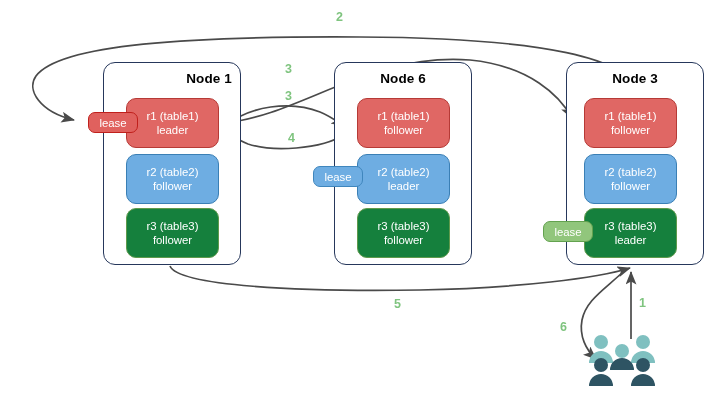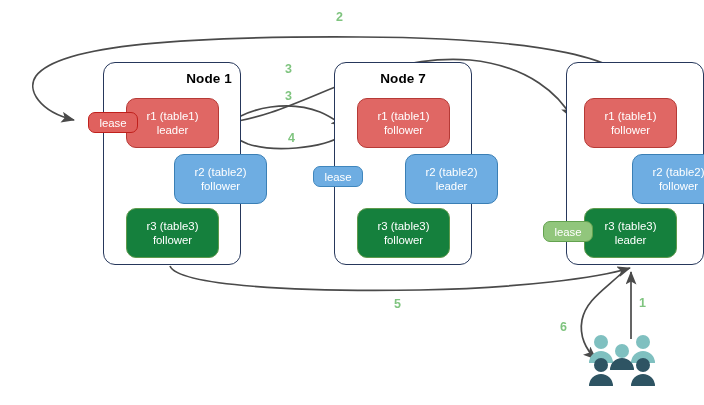--- a/index.html
+++ b/index.html
@@ -49,21 +49,21 @@
     flex-direction: column;
     align-items: center;
     justify-content: center;
     color: #ffffff;
     font-size: 11.4px;
     line-height: 14.5px;
     text-align: center;
     white-space: nowrap;
   }
   .replica.red   { background: #e06764; border: 1.4px solid #b63a36; }
-  .replica.blue  { background: #6eade2; border: 1.4px solid #3a7fb5; margin-left: 48px; }
+  .replica.blue  { background: #6eade2; border: 1.4px solid #3a7fb5; }
   .replica.green { background: #15803d; border: 1.4px solid #5f9a4c; }
 
   .lease-chip {
     position: absolute;
     box-sizing: border-box;
     border-radius: 7px;
     display: flex;
     align-items: center;
     justify-content: center;
     color: #ffffff;
@@ -123,36 +123,37 @@
   <div class="replica blue" style="left:126px; top:154px; width:93px; height:50px;">
     <span>r2 (table2)</span>
     <span>follower</span>
   </div>
   <div class="replica green" style="left:126px; top:208px; width:93px; height:50px;">
     <span>r3 (table3)</span>
     <span>follower</span>
   </div>
 
   <div class="node-box" style="left:334px; top:62px; width:138px; height:203px;"></div>
-  <div class="node-title" style="left:334px; top:71px; width:138px;">Node 7</div>
+  <div class="node-title" style="left:334px; top:71px; width:138px;">Node 6</div>
 
   <div class="replica red" style="left:357px; top:98px; width:93px; height:50px;">
     <span>r1 (table1)</span>
     <span>follower</span>
   </div>
   <div class="replica blue" style="left:357px; top:154px; width:93px; height:50px;">
     <span>r2 (table2)</span>
     <span>leader</span>
   </div>
   <div class="replica green" style="left:357px; top:208px; width:93px; height:50px;">
     <span>r3 (table3)</span>
     <span>follower</span>
   </div>
 
   <div class="node-box" style="left:566px; top:62px; width:138px; height:203px;"></div>
+  <div class="node-title" style="left:566px; top:71px; width:138px;">Node 3</div>
 
   <div class="replica red" style="left:584px; top:98px; width:93px; height:50px;">
     <span>r1 (table1)</span>
     <span>follower</span>
   </div>
   <div class="replica blue" style="left:584px; top:154px; width:93px; height:50px;">
     <span>r2 (table2)</span>
     <span>follower</span>
   </div>
   <div class="replica green" style="left:584px; top:208px; width:93px; height:50px;">

